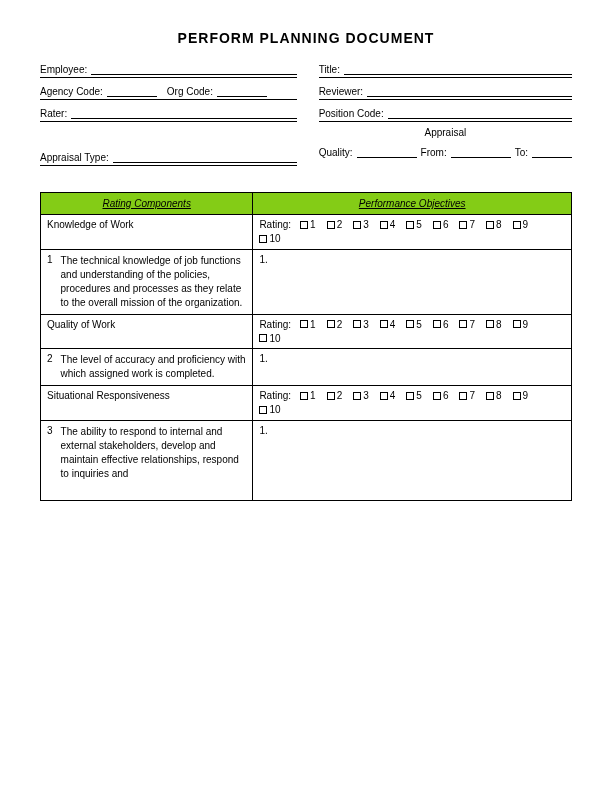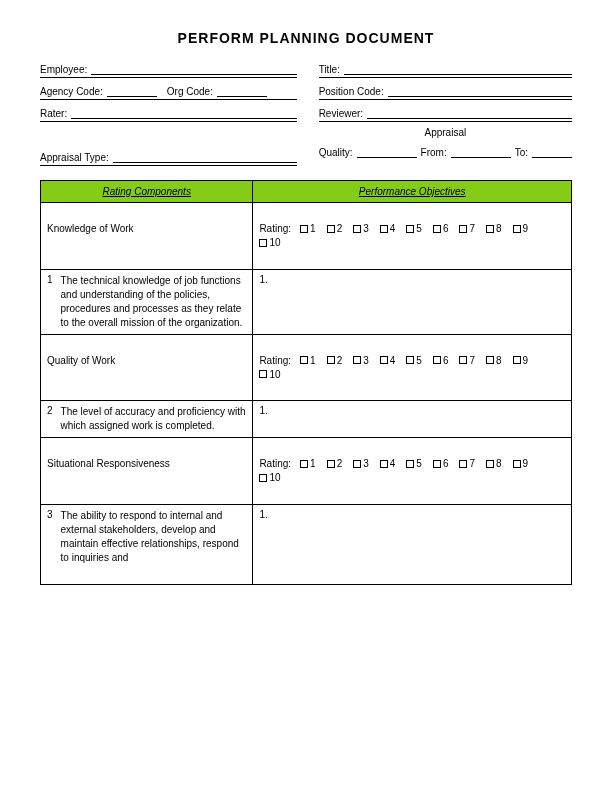--- a/index.html
+++ b/index.html
@@ -17,21 +17,21 @@
       font-size: 14px;
       font-weight: bold;
       letter-spacing: 1px;
       margin-bottom: 14px;
       font-family: Arial, sans-serif;
     }
     .form-header {
       display: grid;
       grid-template-columns: 1fr 1fr;
       gap: 12px;
-      margin-bottom: 14px;
+      margin-bottom: 26px;
       font-size: 10px;
     }
     .form-left, .form-right {
       display: flex;
       flex-direction: column;
       gap: 4px;
     }
     .form-row {
       display: flex;
       align-items: flex-end;
@@ -84,21 +84,21 @@
     }
 
     
     .main-table {
       width: 100%;
       border-collapse: collapse;
       border: 1.5px solid #000;
     }
     .main-table td, .main-table th {
       border: 1px solid #000;
-      padding: 20px 6px;
+      padding: 4px 6px;
       vertical-align: top;
       font-size: 10px;
     }
     .header-row td {
       background: #84cc16;
       font-style: italic;
       font-weight: normal;
       text-align: center;
       font-size: 10px;
       padding: 5px 6px;
@@ -193,25 +193,25 @@
       <div class="line"></div>
     </div>
   </div>
 
   <div class="form-right" style="padding-left:10px;">
     <div class="form-row">
       <span class="label">Title:</span>
       <div class="line"></div>
     </div>
     <div class="form-row">
+      <span class="label">Reviewer:</span>
+      <div class="line"></div>
+    </div>
+    <div class="form-row">
       <span class="label">Position Code:</span>
-      <div class="line"></div>
-    </div>
-    <div class="form-row">
-      <span class="label">Reviewer:</span>
       <div class="line"></div>
     </div>
     <div class="form-row no-border" style="min-height:14px;justify-content:center;">
       <span class="label">Appraisal</span>
     </div>
     <div class="appraisal-period-row">
       <span class="label">Quality:</span>
       <div class="period-line"></div>
       <span class="label">From:</span>
       <div class="period-line"></div>

